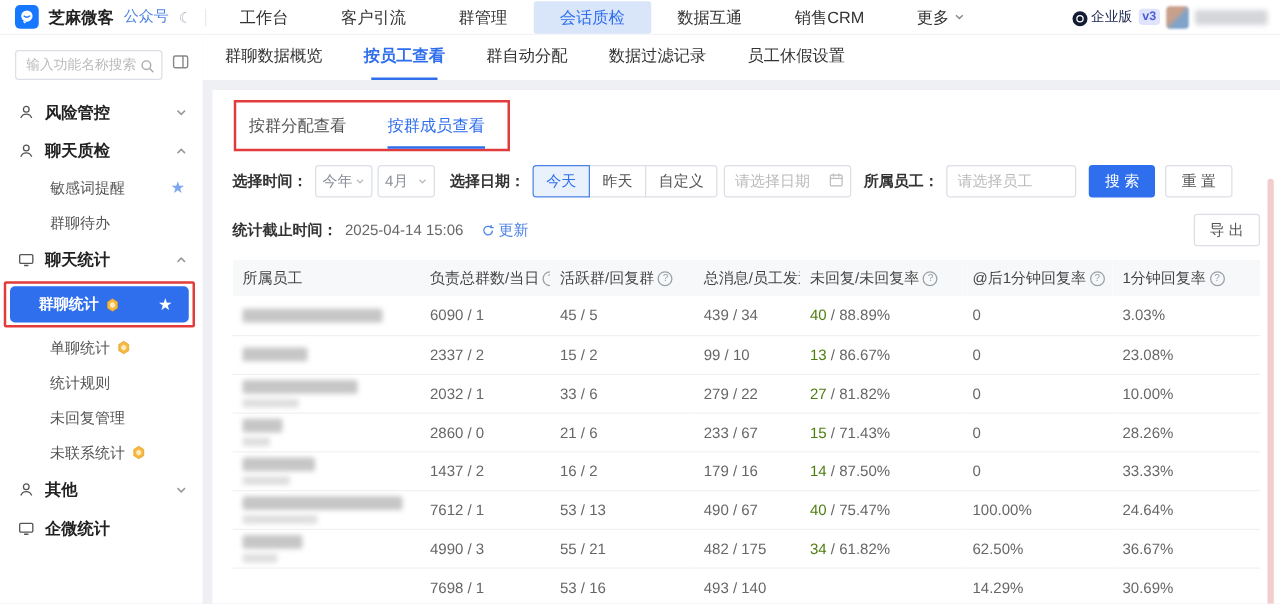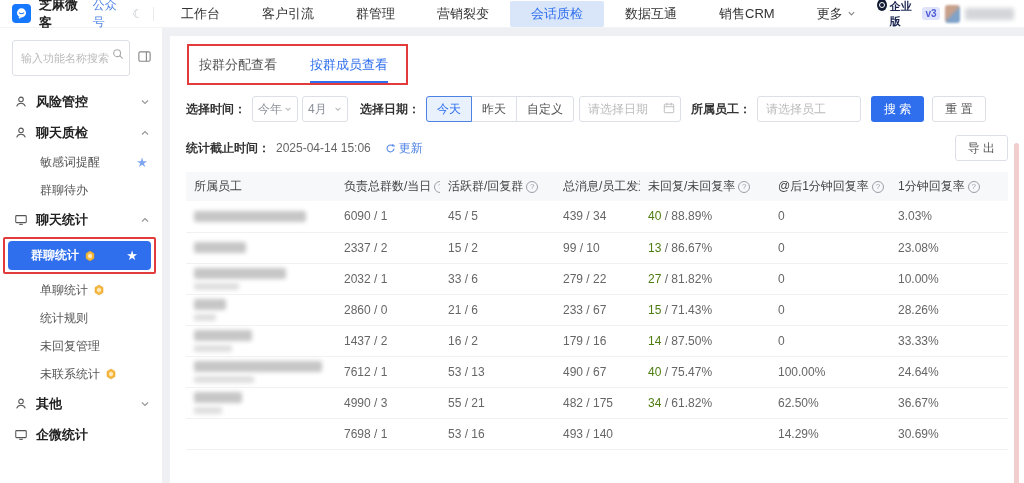--- a/index.html
+++ b/index.html
@@ -11,35 +11,35 @@
   .topbar { height:28px; background:#fff; display:flex; align-items:center; padding:0 10px 0 12px; flex:none; border-bottom:1px solid #f2f3f5; }
   .logo { width:19px; height:19px; border-radius:4px; background:#1677ff; display:flex; align-items:center; justify-content:center; flex:none; }
   .brand { font-weight:700; font-size:13px; margin:0 8px; color:#222; }
   .channel { color:#4d82e5; font-size:12px; margin-right:8px; }
   .moon { color:#b4bac4; font-size:12px; margin-right:10px; }
   .tdivider { width:1px; height:14px; background:#e8eaee; margin-right:6px; }
   .nav { display:flex; align-items:center; }
   .nav-item { padding:4px 21px; font-size:13px; color:#333; cursor:pointer; white-space:nowrap; display:flex; align-items:center; gap:4px; }
   .nav-item.active { background:#d9e6fa; color:#2f6fed; border-radius:2px; }
   .top-right { margin-left:auto; display:flex; align-items:center; gap:5px; }
-  .edition { display:flex; align-items:flex-start; gap:3px; color:#1b2550; font-weight:700; font-size:11px; }
+  .edition { display:flex; align-items:flex-end; gap:3px; color:#1b2550; font-weight:400; font-size:11px; }
   .edition-dot { width:12px; height:12px; border-radius:50%; background:#141c33; display:inline-flex; align-items:center; justify-content:center; }
   .edition-dot i { width:6px; height:6px; border-radius:50%; border:1.2px solid #fff; display:block; }
   .vbadge { background:#dfe3fb; color:#4f5ed6; font-size:10px; line-height:13px; padding:0 3px; border-radius:3px; font-weight:700; }
   .avatar-blur { width:18px; height:18px; border-radius:3px; background:linear-gradient(135deg,#c9a08a 40%,#7fa3c9 60%); filter:blur(1px); }
   .name-blur { width:58px; height:12px; border-radius:2px; background:#d4d6da; filter:blur(2px); }
 
   
   .bodyrow { flex:1; display:flex; min-height:0; }
 
   
   .sidebar { width:162px; background:#fff; flex:none; padding-top:12px; overflow:hidden; }
   .search-row { display:flex; align-items:center; gap:7px; margin:0 10px 10px 12px; }
   .search-wrap { position:relative; flex:1; }
-  .search-wrap input { width:100%; height:36px; border:1px solid #dcdfe6; border-radius:3px; font-size:11px; padding:0 8px 0 8px; color:#333; outline:none; font-family:inherit; }
+  .search-wrap input { width:100%; height:24px; border:1px solid #dcdfe6; border-radius:3px; font-size:11px; padding:0 8px 0 8px; color:#333; outline:none; font-family:inherit; }
   .search-wrap input::placeholder { color:#bbb; }
   .search-icon-abs { position:absolute; right:6px; top:6px; }
   .sgroup { display:flex; align-items:center; height:31px; padding:0 12px 0 14px; gap:8px; font-weight:700; font-size:13px; color:#222; cursor:pointer; }
   .sgroup .chev { margin-left:auto; }
   .schild { height:28px; display:flex; align-items:center; padding-left:40px; padding-right:14px; font-size:12px; color:#555; cursor:pointer; }
   .schild .star { margin-left:auto; color:#7ea6f0; font-size:13px; }
   .badge-ico { display:inline-flex; margin-left:5px; }
   .active-annot { border:2px solid #e23b3b; border-radius:2px; margin:2px 6px 2px 3px; padding:2px 3px; }
   .active-pill { background:#2f6fed; color:#fff; border-radius:4px; height:29px; display:flex; align-items:center; padding:0 13px 0 23px; font-weight:700; font-size:12px; cursor:pointer; }
   .active-pill .star { margin-left:auto; color:#fff; font-size:13px; }
@@ -108,21 +108,20 @@
         </svg>
     </span>
     <span class="brand">芝麻微客</span>
     <span class="channel">公众号</span>
     <span class="moon">☾</span>
     <span class="tdivider"></span>
     <div class="nav">
       <span class="nav-item">工作台</span>
       <span class="nav-item">客户引流</span>
       <span class="nav-item">群管理</span>
-      <span class="nav-item">营销裂变</span>
       <span class="nav-item active">会话质检</span>
       <span class="nav-item">数据互通</span>
       <span class="nav-item">销售CRM</span>
       <span class="nav-item">
         <span>更多</span>
         <svg width="9" height="9" viewBox="0 0 10 10">
             <path d="M2 3.5 L5 6.5 L8 3.5" stroke="#888" fill="none" stroke-width="1.3"></path>
           </svg>
       </span>
     </div>
@@ -252,20 +251,27 @@
         <svg width="14" height="14" viewBox="0 0 16 16">
             <rect x="2" y="3" width="12" height="8" rx="1" fill="none" stroke="#555" stroke-width="1.2"></rect>
             <path d="M6 13 h4" stroke="#555" stroke-width="1.2"></path>
           </svg>
         <span>企微统计</span>
       </div>
     </div>
 
     <div class="main">
 
+      <div class="tabsbar">
+        <span class="tab">群聊数据概览</span>
+        <span class="tab active">按员工查看</span>
+        <span class="tab">群自动分配</span>
+        <span class="tab">数据过滤记录</span>
+        <span class="tab">员工休假设置</span>
+      </div>
 
       <div class="card">
 
         <div class="subtabs-annot">
           <span class="subtab">按群分配查看</span>
           <span class="subtab active">按群成员查看</span>
         </div>
 
 
         <div class="filterrow">

